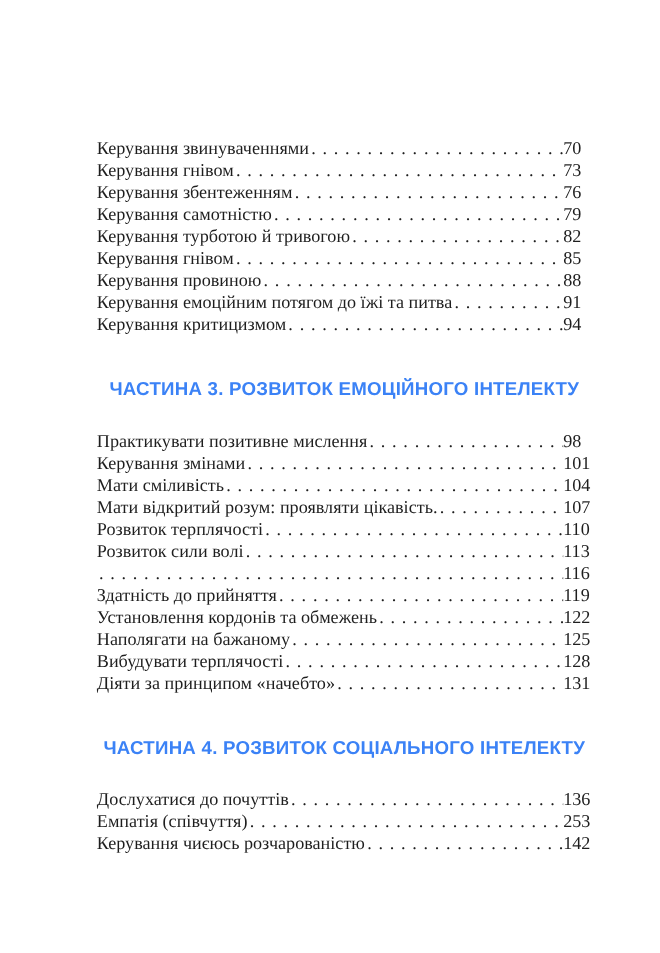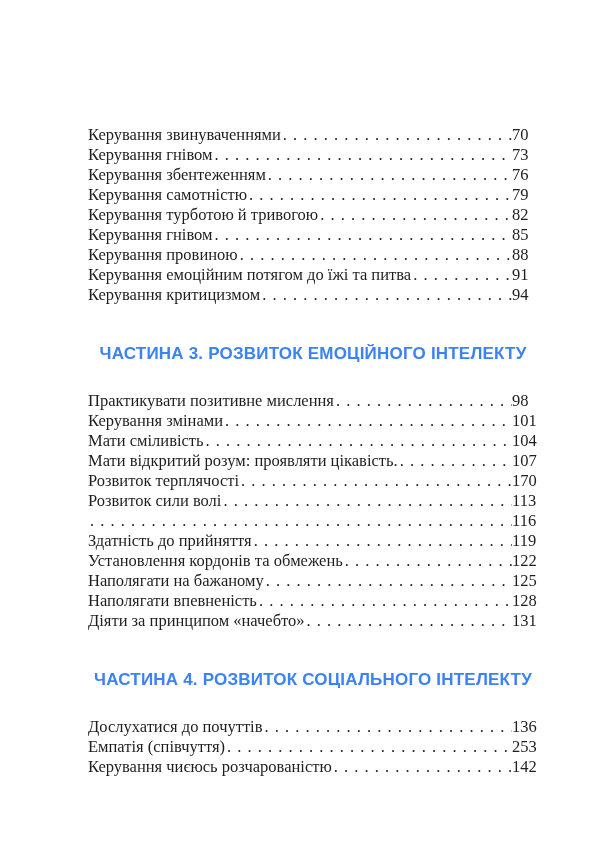--- a/index.html
+++ b/index.html
@@ -140,21 +140,21 @@
         <span class="toc-page">104</span>
     </div>
     <div class="toc-row">
       <span class="toc-title">Мати відкритий розум: проявляти цікавість.</span>
         <span class="toc-dots"></span>
         <span class="toc-page">107</span>
     </div>
     <div class="toc-row">
       <span class="toc-title">Розвиток терплячості</span>
         <span class="toc-dots"></span>
-        <span class="toc-page">170</span>
+        <span class="toc-page">110</span>
     </div>
     <div class="toc-row">
       <span class="toc-title">Розвиток сили волі</span>
         <span class="toc-dots"></span>
         <span class="toc-page">113</span>
     </div>
     <div class="toc-row">
         <span class="toc-dots"></span>
         <span class="toc-page">116</span>
     </div>
@@ -167,21 +167,21 @@
       <span class="toc-title">Установлення кордонів та обмежень</span>
         <span class="toc-dots"></span>
         <span class="toc-page">122</span>
     </div>
     <div class="toc-row">
       <span class="toc-title">Наполягати на бажаному</span>
         <span class="toc-dots"></span>
         <span class="toc-page">125</span>
     </div>
     <div class="toc-row">
-      <span class="toc-title">Наполягати впевненість</span>
+      <span class="toc-title">Вибудувати терплячості</span>
         <span class="toc-dots"></span>
         <span class="toc-page">128</span>
     </div>
     <div class="toc-row">
       <span class="toc-title">Діяти за принципом «начебто»</span>
         <span class="toc-dots"></span>
         <span class="toc-page">131</span>
     </div>
   </div>
 

